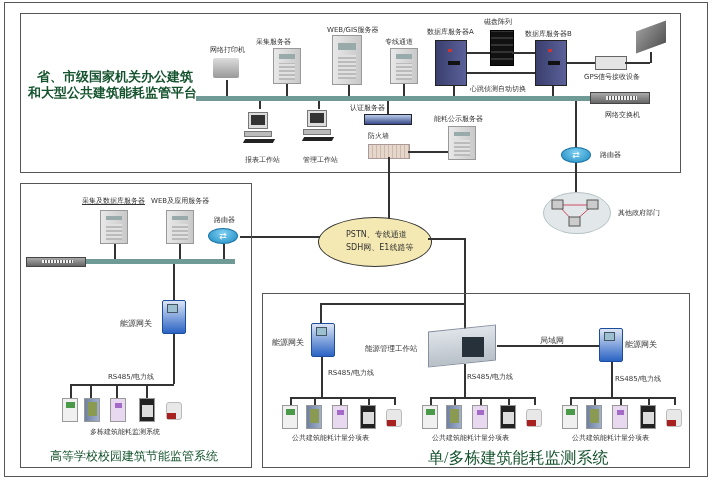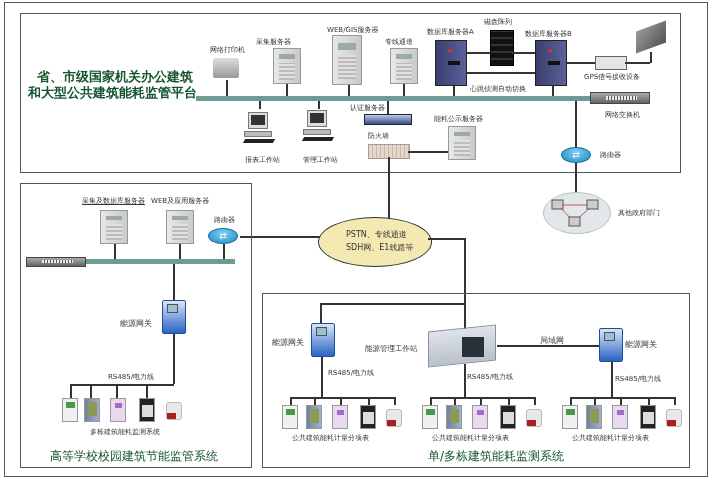--- a/index.html
+++ b/index.html
@@ -227,13 +227,13 @@
     <div class="smeter m2" style="left: 586px; top: 405px;"></div>
     <div class="vl" style="left: 620px; top: 397px; height: 8px;"></div>
     <div class="smeter m3" style="left: 612px; top: 405px;"></div>
     <div class="vl" style="left: 648px; top: 397px; height: 8px;"></div>
     <div class="smeter m4" style="left: 640px; top: 405px;"></div>
     <div class="vl" style="left: 674px; top: 397px; height: 8px;"></div>
     <div class="smeter m5" style="left: 666px; top: 409px; height: 18px;"></div>
     <div class="lbl" style="left: 572px; top: 433px;">公共建筑能耗计量分项表</div>
   </div>
 
-<div class="title" style="left:428px;top:448px;font-weight:normal;font-size:12px;">单/多栋建筑能耗监测系统</div>
+<div class="title" style="left:428px;top:448px;font-weight:normal;font-size:16px;font-family:Liberation Serif, serif;">单/多栋建筑能耗监测系统</div>
 
 </body></html>

